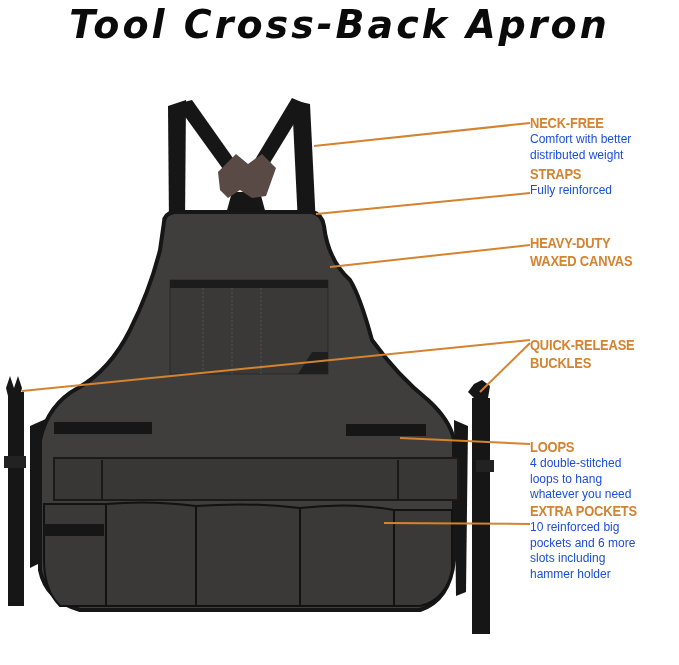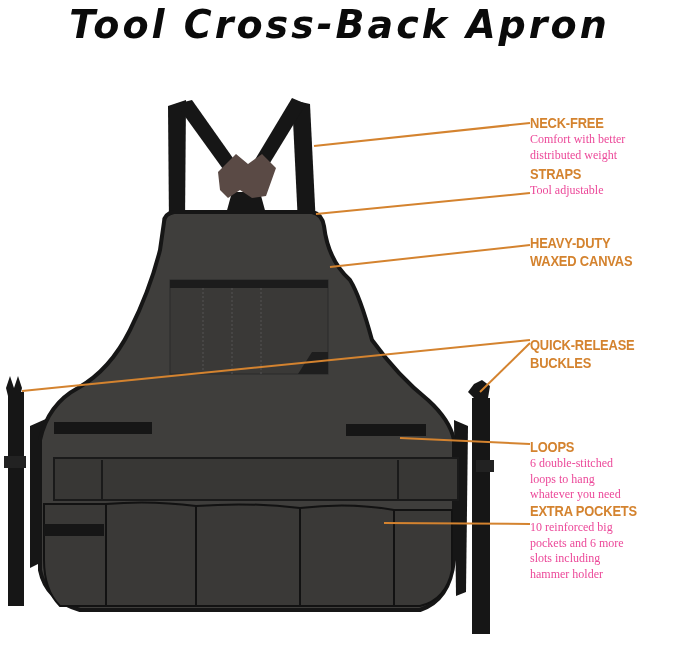--- a/index.html
+++ b/index.html
@@ -10,21 +10,21 @@
     font-size: 38px; letter-spacing: 3px; color: #0a0a0a; transform: scaleY(1.05);
   }
   .scene { position: absolute; left: 0; top: 0; width: 679px; height: 665px; }
   .callout { position: absolute; left: 530px; width: 150px; }
   .callout .head {
     font-family: "Liberation Sans", sans-serif; font-weight: bold; color: #d4832f;
     font-size: 15px; line-height: 18px; letter-spacing: -0.2px; transform: scaleX(0.86); transform-origin: left;
     white-space: nowrap; text-transform: uppercase;
   }
   .callout .body {
-    font-family: Liberation Serif, serif; color: #ec4899; font-size: 12px; line-height: 15.5px;
+    font-family: Liberation Sans, sans-serif; color: #1d4ed8; font-size: 12px; line-height: 15.5px;
     white-space: pre-line;
   }
 </style>
 </head>
 <body>
 
 <div class="title">Tool Cross-Back Apron</div>
 
 <svg class="scene" width="679" height="665" viewBox="0 0 679 665" xmlns="http://www.w3.org/2000/svg">
 
@@ -100,36 +100,36 @@
 </svg>
 
 <div class="callout" style="top:114px">
   <div class="head">NECK-FREE</div>
   <div class="body">Comfort with better
 distributed weight</div>
 </div>
 
 <div class="callout" style="top:165px">
   <div class="head">STRAPS</div>
-  <div class="body">Tool adjustable</div>
+  <div class="body">Fully reinforced</div>
 </div>
 
 <div class="callout" style="top:234px">
   <div class="head">HEAVY-DUTY</div>
   <div class="head">WAXED CANVAS</div>
 </div>
 
 <div class="callout" style="top:336px">
   <div class="head">QUICK-RELEASE</div>
   <div class="head">BUCKLES</div>
 </div>
 
 <div class="callout" style="top:438px">
   <div class="head">LOOPS</div>
-  <div class="body">6 double-stitched
+  <div class="body">4 double-stitched
 loops to hang
 whatever you need</div>
 </div>
 
 <div class="callout" style="top:502px">
   <div class="head">EXTRA POCKETS</div>
   <div class="body">10 reinforced big
 pockets and 6 more
 slots including
 hammer holder</div>

